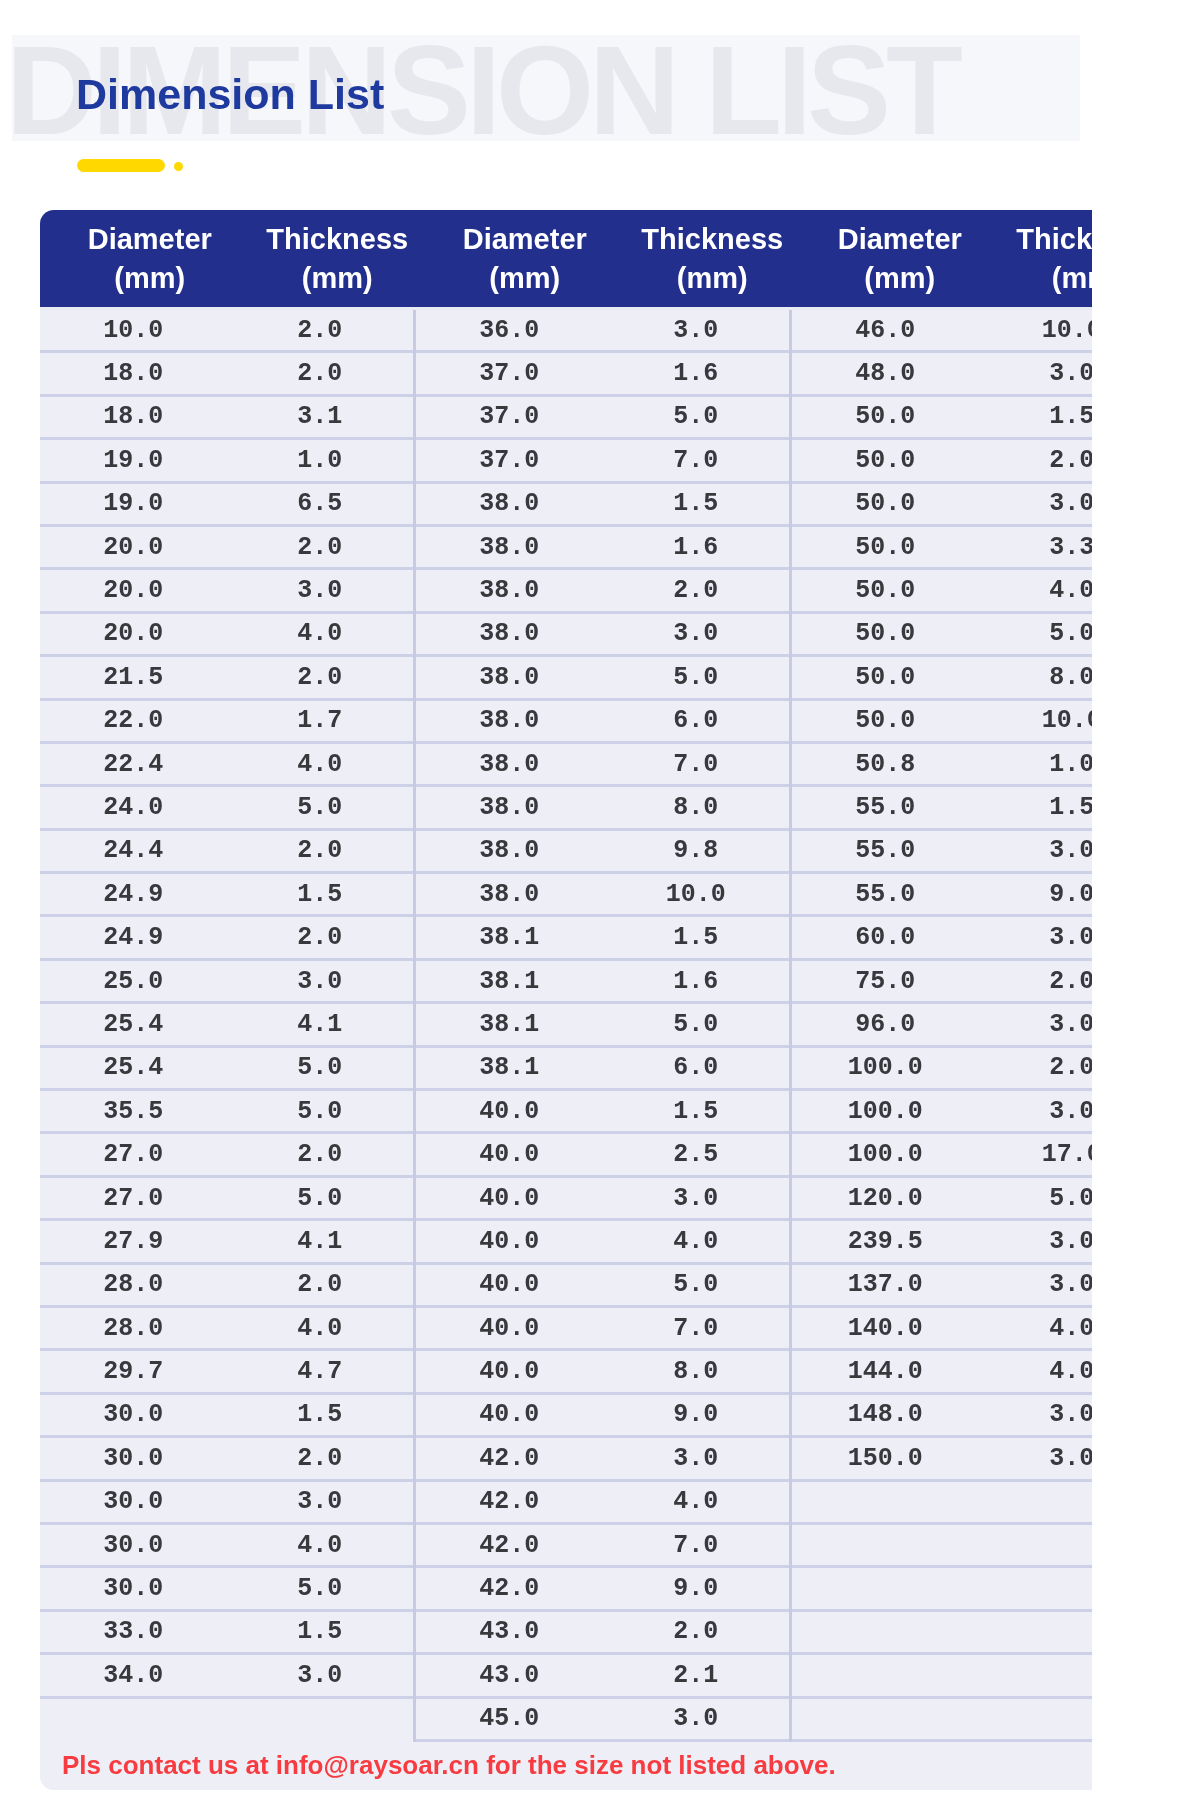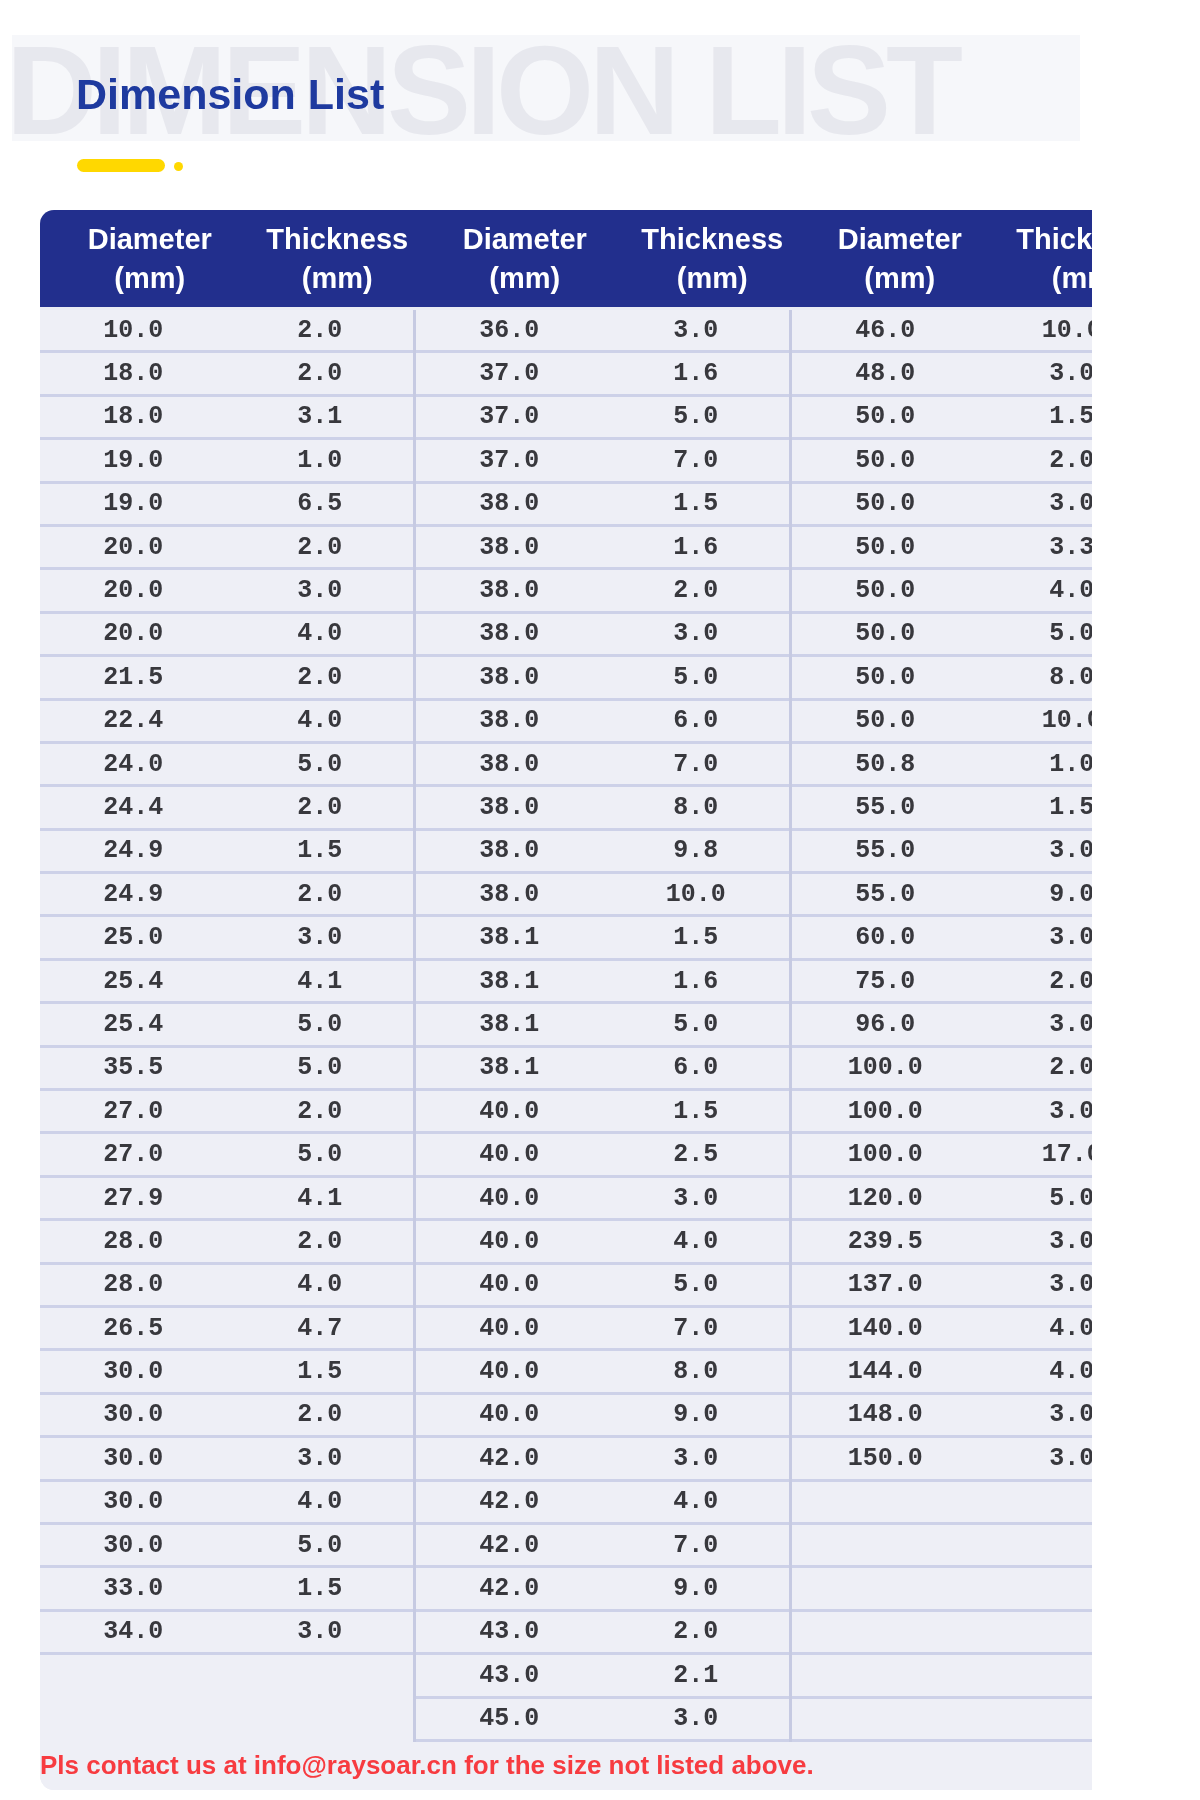--- a/index.html
+++ b/index.html
@@ -22,21 +22,21 @@
                overflow:hidden; background:#eeeff6; }
   .thead { display:flex; height:97px; background:#222f8d; color:#ffffff; }
   .hgroup { flex:1; display:flex; }
   .hcell { flex:1; display:flex; flex-direction:column; justify-content:center; align-items:center;
            font-size:29px; font-weight:700; line-height:1.32;padding-left:32px; }
   .tbody { display:flex; border-top:3px solid #e8eaf3;font-family:Liberation Mono, monospace; }
   .group { flex:1; }
   .group + .group { border-left:3px solid #c6cae2; }
   .row { display:flex; height:43.4px; border-bottom:3px solid #cdd1e8; align-items:center; }
   .cell { flex:1; text-align:center; font-size:25px; font-weight:700; color:#38383d; }
-  .tfoot { display:flex; align-items:center; height:48px; 
+  .tfoot { display:flex; align-items:center; height:48px; padding-left:22px;
            font-size:26px; font-weight:700; color:#f73b40; background:#eeeff6; }
 </style>
 </head>
 <body>
 
 <div class="page">
   <div class="hero-band"></div>
   <div class="watermark">DIMENSION LIST</div>
   <div class="page-title">Dimension List</div>
   <div class="title-underline"></div>
@@ -107,20 +107,24 @@
           </div>
           <div class="row">
             <div class="cell">20.0</div>
             <div class="cell">4.0</div>
           </div>
           <div class="row">
             <div class="cell">21.5</div>
             <div class="cell">2.0</div>
           </div>
           <div class="row">
+            <div class="cell">22.0</div>
+            <div class="cell">1.7</div>
+          </div>
+          <div class="row">
             <div class="cell">22.4</div>
             <div class="cell">4.0</div>
           </div>
           <div class="row">
             <div class="cell">24.0</div>
             <div class="cell">5.0</div>
           </div>
           <div class="row">
             <div class="cell">24.4</div>
             <div class="cell">2.0</div>
@@ -163,21 +167,21 @@
           </div>
           <div class="row">
             <div class="cell">28.0</div>
             <div class="cell">2.0</div>
           </div>
           <div class="row">
             <div class="cell">28.0</div>
             <div class="cell">4.0</div>
           </div>
           <div class="row">
-            <div class="cell">26.5</div>
+            <div class="cell">29.7</div>
             <div class="cell">4.7</div>
           </div>
           <div class="row">
             <div class="cell">30.0</div>
             <div class="cell">1.5</div>
           </div>
           <div class="row">
             <div class="cell">30.0</div>
             <div class="cell">2.0</div>
           </div>

